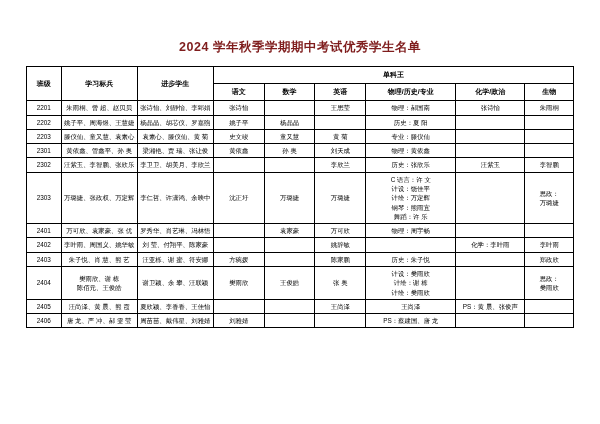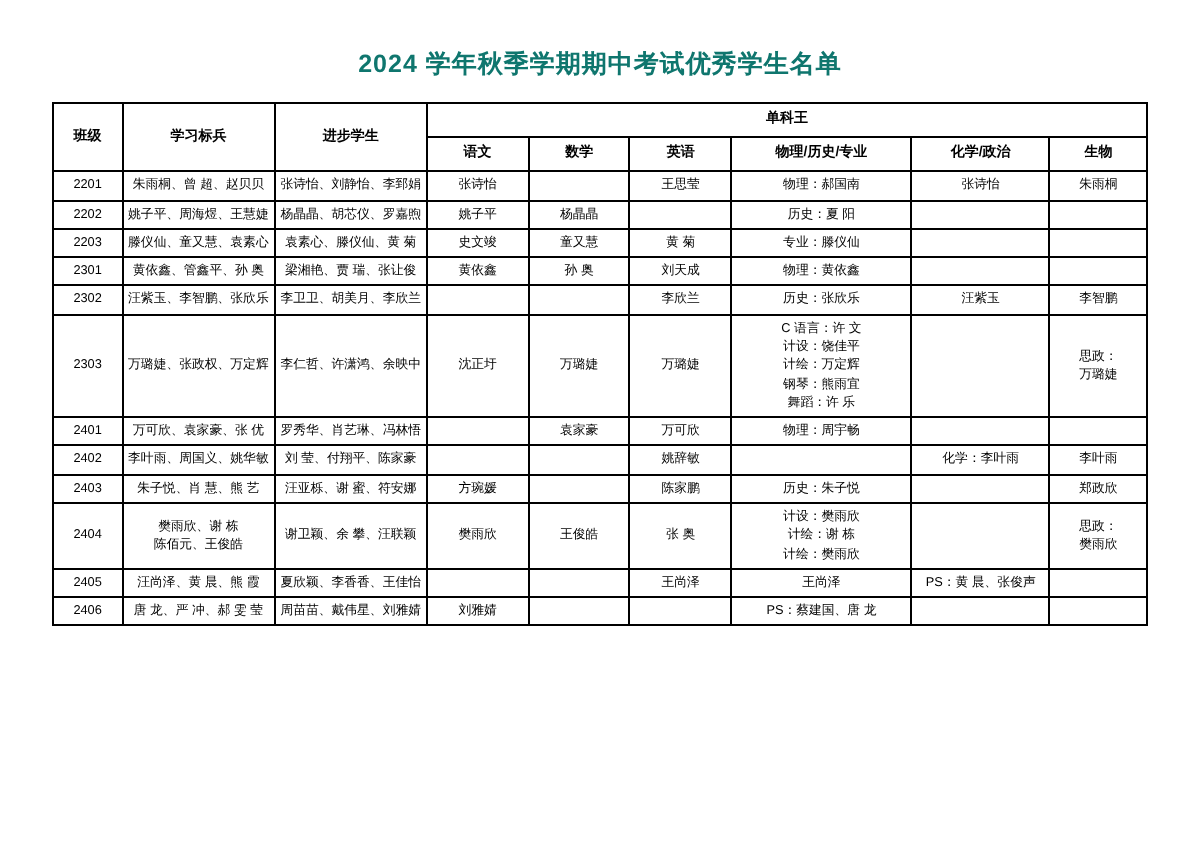--- a/index.html
+++ b/index.html
@@ -19,22 +19,22 @@
     height: 424px;
     box-sizing: border-box;
     padding: 18px 26px 0 26px;
     position: relative;
   }
   .doc-title {
     text-align: center;
     font-size: 12.5px;
     font-weight: bold;
     letter-spacing: 0.5px;
-    margin: 6px 0 10px 0;
-    color: #0f766e;
+    margin: 21px 0 10px 0;
+    color: #7f1d1d;
   }
   table.main {
     border-collapse: collapse;
     width: 548px;
     table-layout: fixed;
   }
   table.main td, table.main th {
     border: 1px solid #000000;
     font-size: 6.4px;
     line-height: 1.45;

